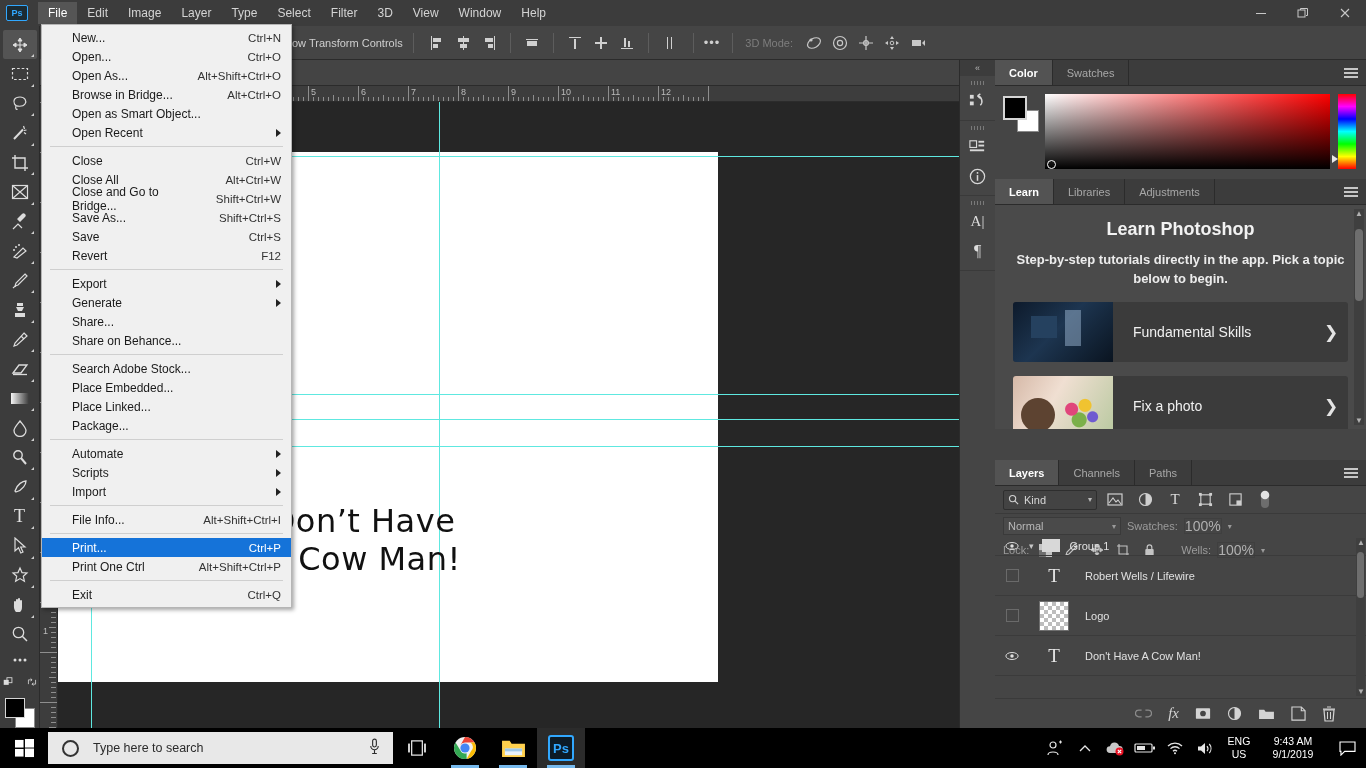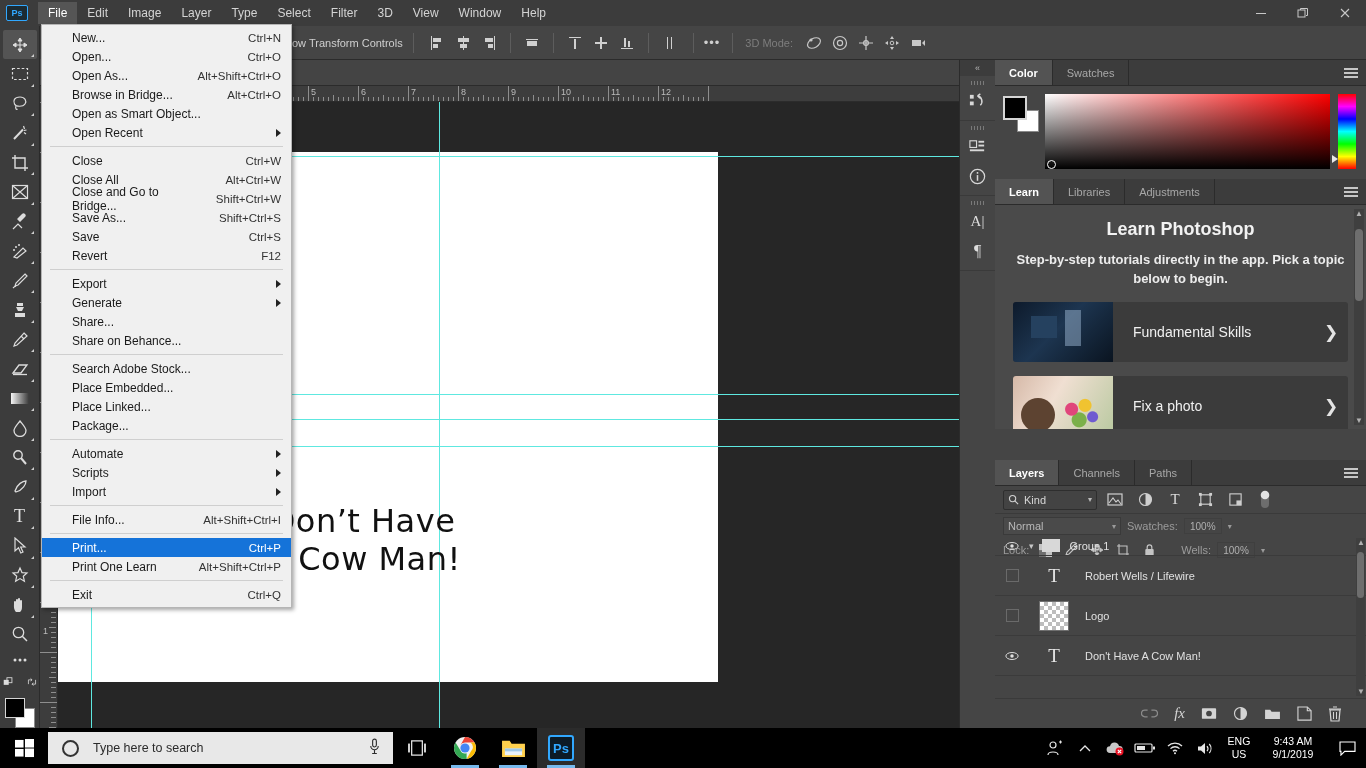--- a/index.html
+++ b/index.html
@@ -239,21 +239,21 @@
   .filt-ico { width: 24px; height: 22px; display: flex; align-items: center; justify-content: center; color: #cfcfcf; }
   .lay-row2, .lay-row3 {
     height: 24px; display: flex; align-items: center; padding: 0 8px; gap: 6px;
     font-size: 11px; color: #9b9b9b;
   }
   .blend-select {
     width: 118px; height: 18px; background: #4a4a4a; border: 1px solid #3a3a3a;
     display: flex; align-items: center; padding: 0 4px; font-size: 11px; color: #b8b8b8;
   }
   .num-box {
-    width: 38px; height: 16px; border: 1px solid #3f3f3f; font-size: 10px; color: #b0b0b0;
+    width: 38px; height: 16px; border: 1px solid #3f3f3f; font-size: 14px; color: #b0b0b0;
     display: flex; align-items: center; justify-content: center;
   }
   .mini-chev { font-size: 8px; color: #9a9a9a; }
   .lock-ico { width: 20px; height: 18px; display: flex; align-items: center; justify-content: center; color: #c4c4c4; }
 
   .layer-list { position: absolute; left: 0; right: 0; top: 76px; bottom: 30px; overflow: hidden; }
   .layer-row {
     height: 40px; display: flex; align-items: center; border-bottom: 1px solid #3b3b3b;
     padding-left: 4px;
   }
@@ -274,21 +274,21 @@
   .layer-thumb.plain { border: none; }
   .layer-name { font-size: 11px; color: #e0e0e0; margin-left: 16px; }
   .folder-ico { width: 18px; height: 13px; background: #d8d8d8; margin-left: 8px; }
   .grp-chev { color: #c6c6c6; font-size: 9px; margin-left: 4px; }
   .list-scroll { position: absolute; right: 1px; top: 2px; bottom: 2px; width: 9px; background: #3f3f3f; }
   .list-scroll .thumbbar { position: absolute; top: 14px; height: 46px; left: 1px; width: 7px; background: #6e6e6e; border-radius: 4px; }
 
   .layers-footer {
     position: absolute; left: 0; right: 0; bottom: 0; height: 30px; background: #454545;
     border-top: 1px solid #3a3a3a; display: flex; align-items: center;
-    justify-content: flex-end; gap: 16px; padding-right: 24px;
+    justify-content: flex-end; gap: 16px; padding-right: 30px;
   }
   .foot-ico { color: #cfcfcf; display: flex; align-items: center; justify-content: center; }
   .foot-ico.dim { color: #8a8a8a; }
 
   
   .taskbar {
     position: absolute; left: 0; bottom: 0; width: 1366px; height: 40px;
     background: #000000; display: flex; align-items: center;
   }
   .start-btn { width: 48px; height: 40px; display: flex; align-items: center; justify-content: center; }
@@ -1355,21 +1355,21 @@
       <div class="mi">
         <span class="lbl">File Info...</span>
         <span class="acc">Alt+Shift+Ctrl+I</span>
       </div>
       <div class="mi-sep"></div>
       <div class="mi highlight">
         <span class="lbl">Print...</span>
         <span class="acc">Ctrl+P</span>
       </div>
       <div class="mi">
-        <span class="lbl">Print One Learn</span>
+        <span class="lbl">Print One Ctrl</span>
         <span class="acc">Alt+Shift+Ctrl+P</span>
       </div>
       <div class="mi-sep"></div>
       <div class="mi">
         <span class="lbl">Exit</span>
         <span class="acc">Ctrl+Q</span>
       </div>
     </div>
 
   <div class="taskbar">

